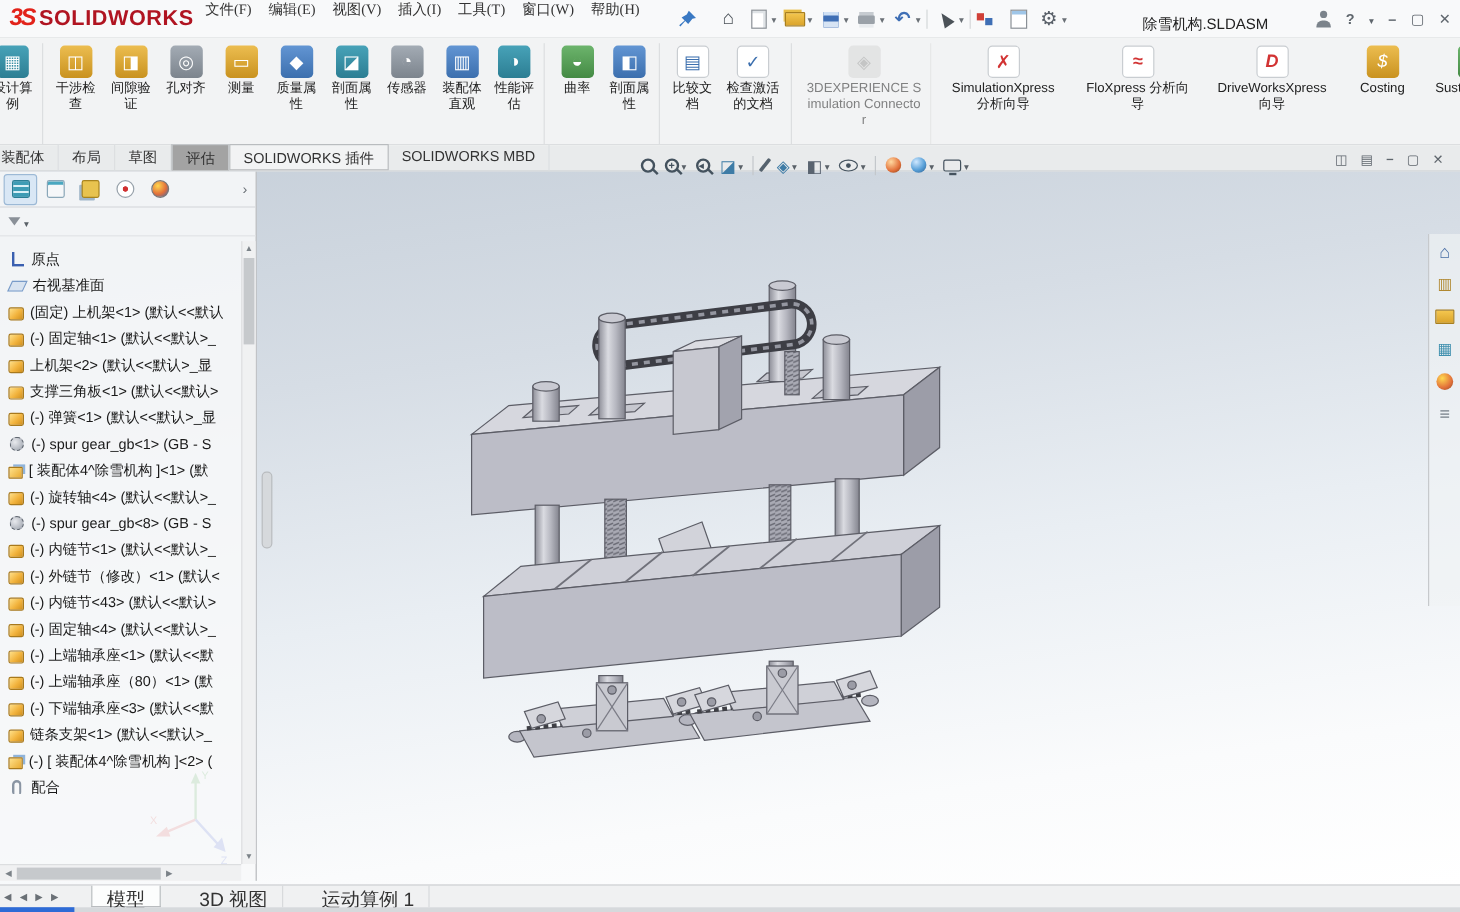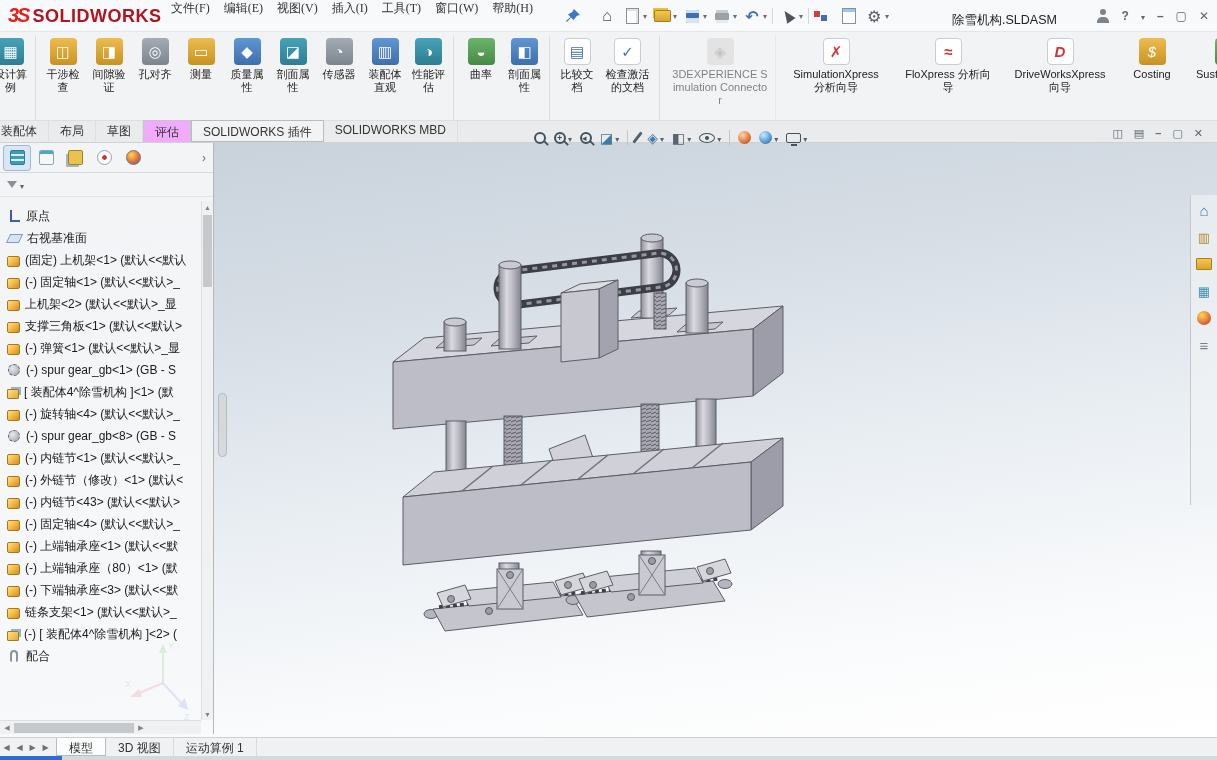--- a/index.html
+++ b/index.html
@@ -58,21 +58,21 @@
   .c-gray  { background:linear-gradient(#a3abb4,#7c848d); }
   .c-green { background:linear-gradient(#6cb46c,#448a44); }
   .c-white { background:#fff; border:1px solid #c9cdd1; color:#3c6fae; }
   .c-dis   { background:#d4d7da; color:#9aa0a6; }
   .c-xp    { background:#fff; border:1px solid #c9cdd1; color:#d23333; font-weight:bold; }
 
   
   .tabrow { position:absolute; top:121px; left:0; right:0; height:22px; background:#e9ebec; border-bottom:1px solid #cfd2d4; display:flex; align-items:flex-end; }
   .ctabs { display:flex; margin-left:-10px; height:22px; }
   .ctab { padding:3px 11px 3px; font-size:12px; color:#333; border-right:1px solid #dddfe1; white-space:nowrap; cursor:default; }
-  .ctab.active { background:#f0abfc; border:1px solid #c4c7ca; border-bottom:none; }
+  .ctab.active { background:#a3a3a3; border:1px solid #c4c7ca; border-bottom:none; }
   .ctab.boxed { background:#f2f3f4; border:1px solid #b9bcbf; }
 
   
   .headsup { position:absolute; top:125px; left:534px; height:25px; display:flex; align-items:center; gap:8px; z-index:6; }
   .hu { display:flex; align-items:center; gap:2px; cursor:default; }
   .ddar::before { content:"▾"; font-size:8px; color:#5a6168; }
   .mag { width:12px; height:12px; border:2px solid #44525e; border-radius:50%; position:relative; display:inline-block; }
   .mag::after { content:""; position:absolute; width:6px; height:2px; background:#44525e; transform:rotate(45deg); right:-5px; bottom:-2px; }
   .mag.plus::before { content:"+"; position:absolute; font-size:9px; font-weight:bold; line-height:8px; color:#44525e; left:1px; top:0; }
   .mag.prev::before { content:"◂"; position:absolute; font-size:9px; line-height:8px; color:#44525e; left:0; top:0; }
@@ -141,21 +141,21 @@
   .tp.library::before { content:"▥"; font-size:13px; color:#b08830; }
   .tp.folder::before { content:""; width:14px; height:10px; background:linear-gradient(#f4c64e,#daa42c); border:1px solid #a87f1e; border-radius:1px; }
   .tp.palette::before { content:"▦"; font-size:13px; color:#3e8fae; }
   .tp.appearance::before { content:""; width:14px; height:14px; border-radius:50%; background:radial-gradient(circle at 35% 30%,#ffd84f,#e2703a 60%,#8a4a20); }
   .tp.props::before { content:"≡"; font-size:15px; color:#77808a; }
 
   
   .bottombar { position:absolute; left:0; right:0; top:737px; height:19px; background:#f0f1f2; border-top:1px solid #cdd0d2; display:flex; align-items:center; }
   .bn { width:13px; text-align:center; font-size:8px; color:#6a7076; cursor:default; }
   .btabs { display:flex; height:100%; margin-left:4px; }
-  .btab { padding:2px 12px 0; font-size:12px; color:#333; border-right:1px solid #d8dadc; cursor:default; }
+  .btab { padding:2px 12px 0; font-size:16px; color:#333; border-right:1px solid #d8dadc; cursor:default;margin-left:20px; }
   .btab.active { background:#fcfdfd; border:1px solid #b9bcbf; border-top:none; }
   .statusbar { position:absolute; left:0; right:0; bottom:0; height:4px; background:#d6d9dc; }
   .statusbar .seg { position:absolute; left:0; top:0; bottom:0; width:62px; background:#2e6bd6; }
 </style>
 </head>
 <body>
 
 <div class="app">
 
   <div class="titlebar">

